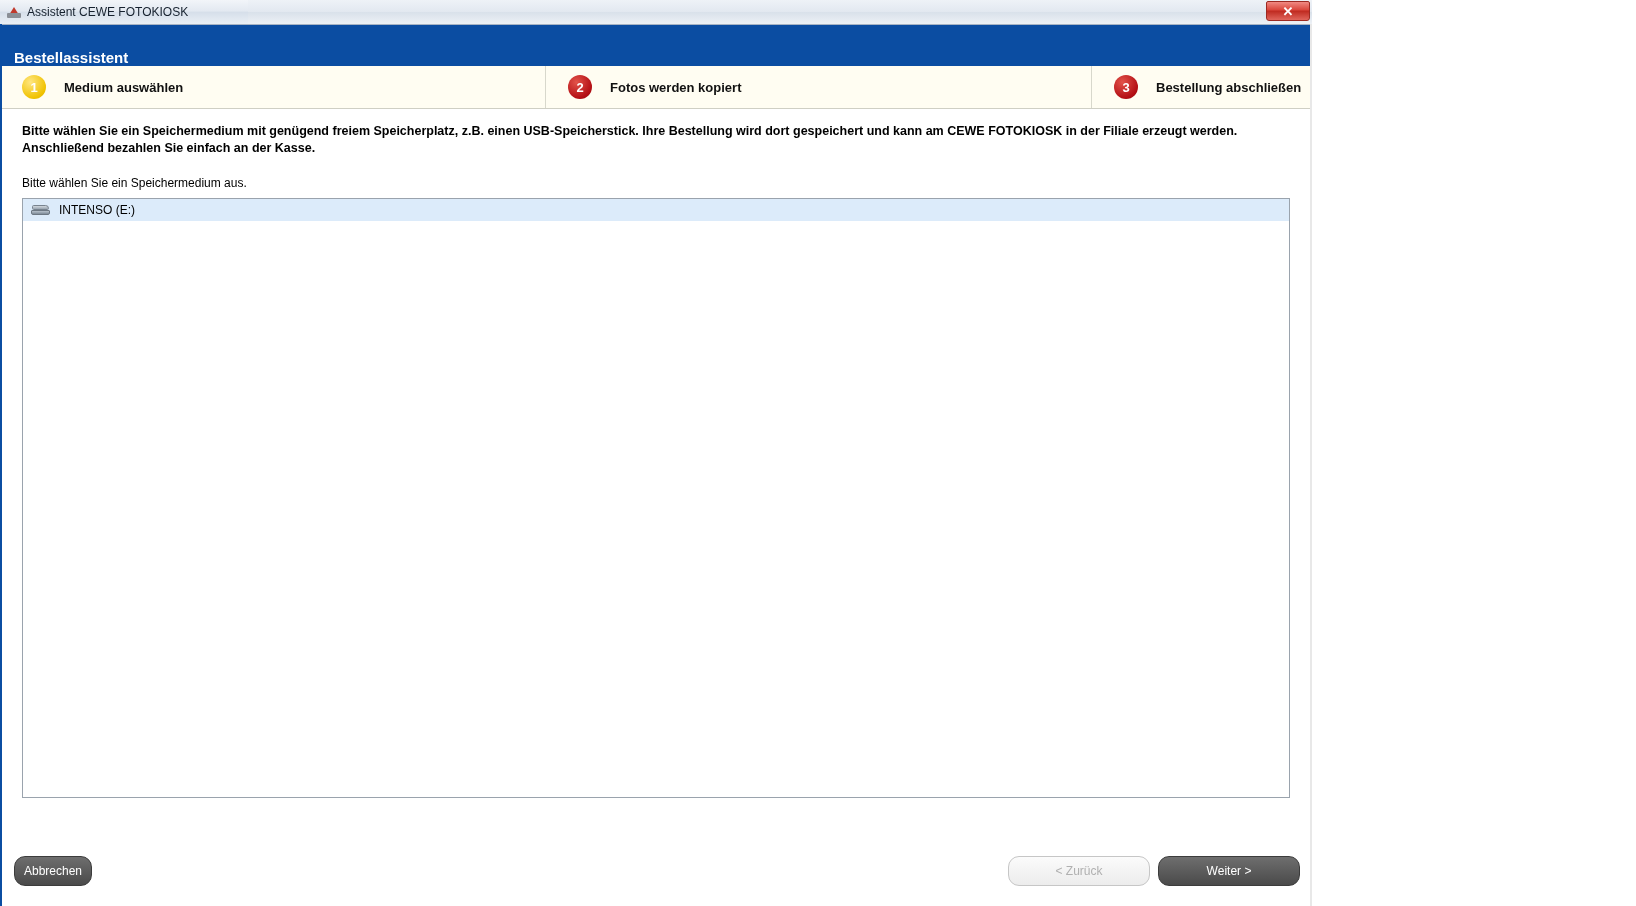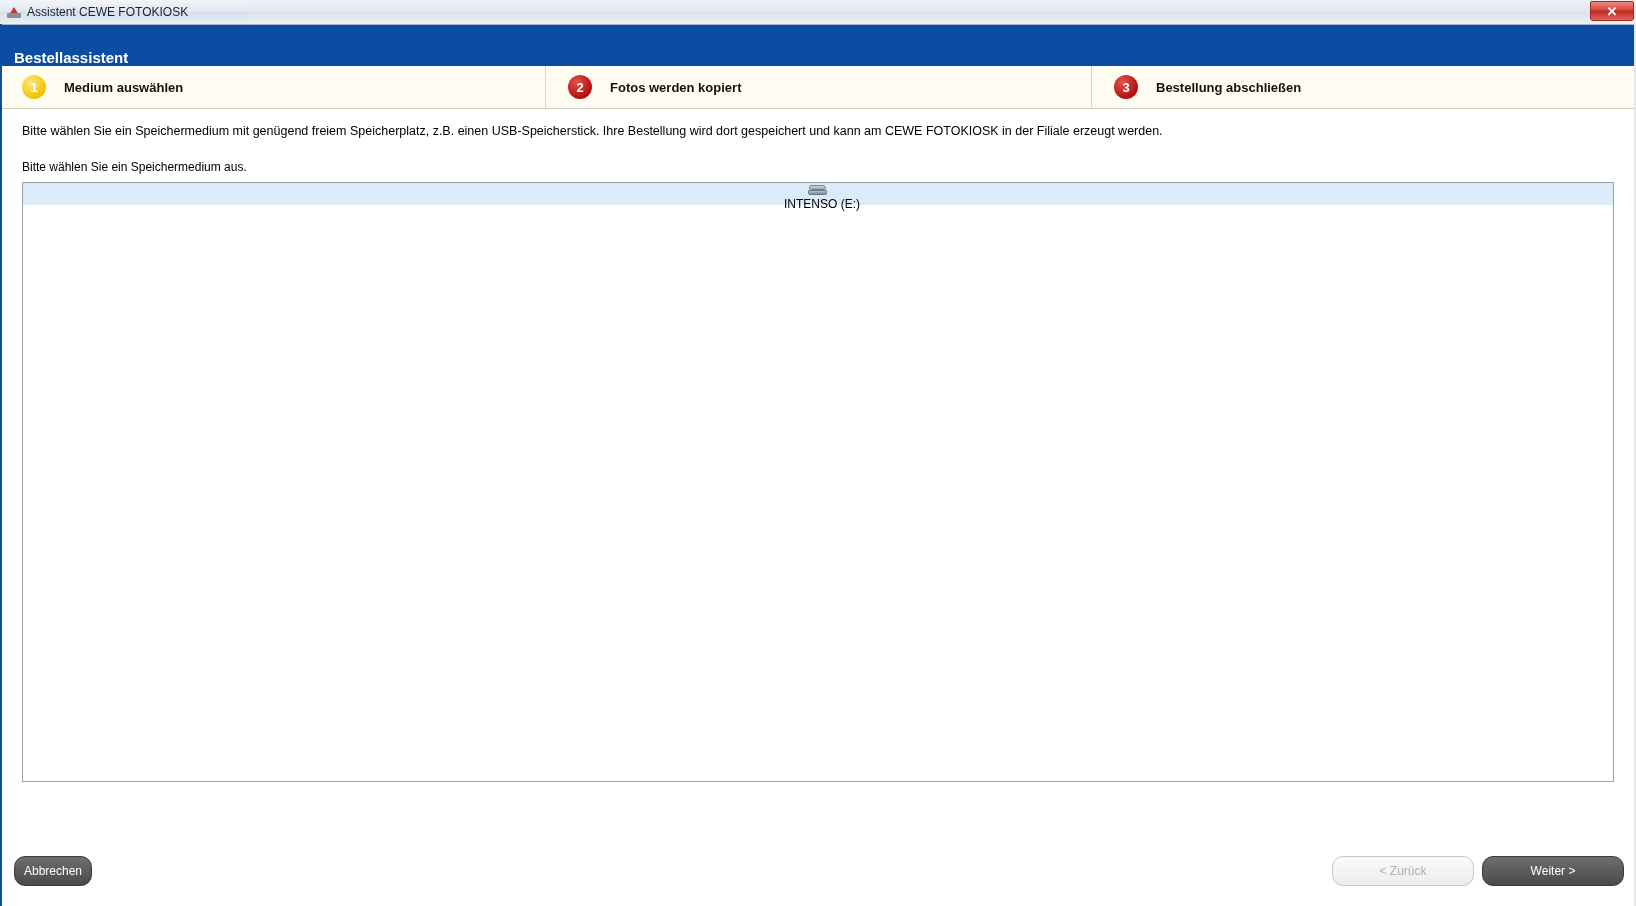--- a/index.html
+++ b/index.html
@@ -10,21 +10,21 @@
   body {
     width: 1636px;
     height: 906px;
     font-family: "Liberation Sans", sans-serif;
     overflow: hidden;
   }
 
   
   .window {
     position: relative;
-    width: 1636px;
+    width: 1312px;
     height: 906px;
     box-sizing: border-box;
     background: #ffffff;
   }
 
   
   .titlebar {
     position: relative;
     height: 24px;
     background: linear-gradient(to bottom, #e9eef4 0%, #dde5ee 50%, #d4dde9 51%, #e3eaf2 100%);
@@ -150,21 +150,21 @@
     white-space: nowrap;
   }
 
   
   .content {
     padding: 14px 22px 0 22px;
     box-sizing: border-box;
   }
   .intro {
     font-size: 12.5px;
-    font-weight: normal;
+    font-weight: bold;
     color: #000000;
     line-height: 16.5px;
   }
   .intro p { margin: 0; }
   .hint {
     margin-top: 20px;
     font-size: 12px;
     color: #000000;
   }
 
@@ -177,21 +177,20 @@
     box-sizing: border-box;
     overflow: hidden;
   }
   .list-item {
     height: 22px;
     display: flex;
     align-items: center;
     padding-left: 8px;
     background: #dcebfa;
     box-sizing: border-box;
-    flex-direction: column;
   }
   .drive-icon {
     width: 20px; height: 14px;
     position: relative;
     margin-right: 8px;
     flex: none;
   }
   .drive-icon .top {
     position: absolute;
     left: 1px; top: 2px;
@@ -309,20 +308,21 @@
     </div>
     <div class="step step-3">
       <div class="badge red">3</div>
       <span class="step-label">Bestellung abschließen</span>
     </div>
   </div>
 
   <div class="content">
     <div class="intro">
       <p>Bitte wählen Sie ein Speichermedium mit genügend freiem Speicherplatz, z.B. einen USB-Speicherstick. Ihre Bestellung wird dort gespeichert und kann am CEWE FOTOKIOSK in der Filiale erzeugt werden.</p>
+      <p>Anschließend bezahlen Sie einfach an der Kasse.</p>
     </div>
     <div class="hint">Bitte wählen Sie ein Speichermedium aus.</div>
 
     <div class="listbox">
       <div class="list-item">
         <span class="drive-icon">
           <span class="top"></span>
           <span class="bot"></span>
         </span>
         <span class="item-label">INTENSO (E:)</span>

